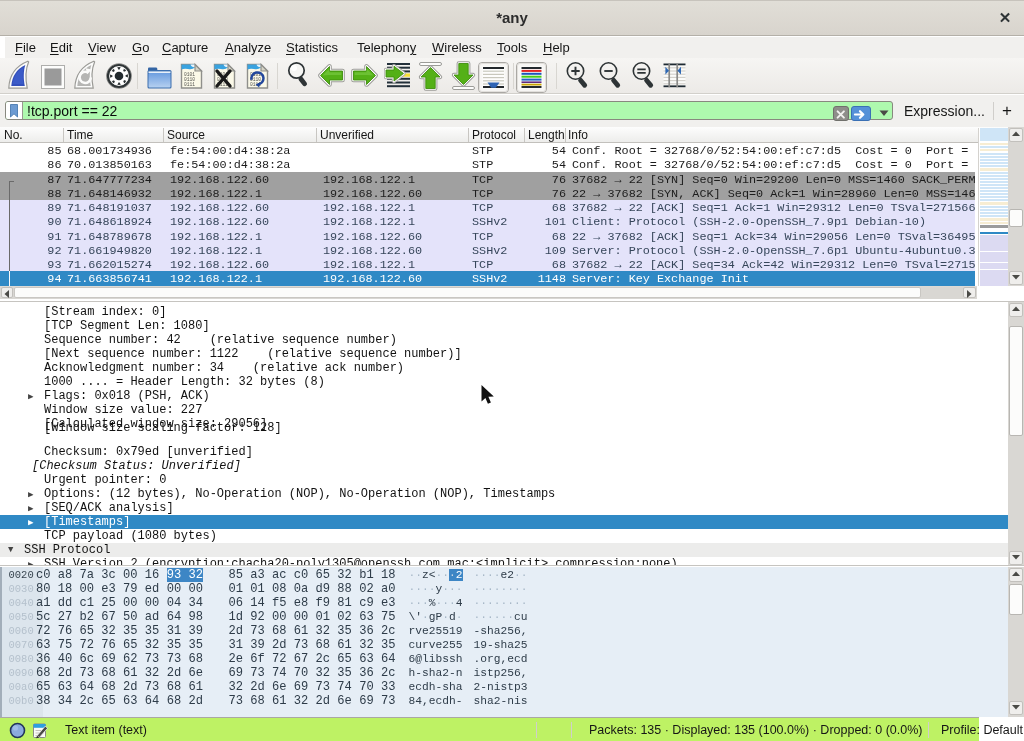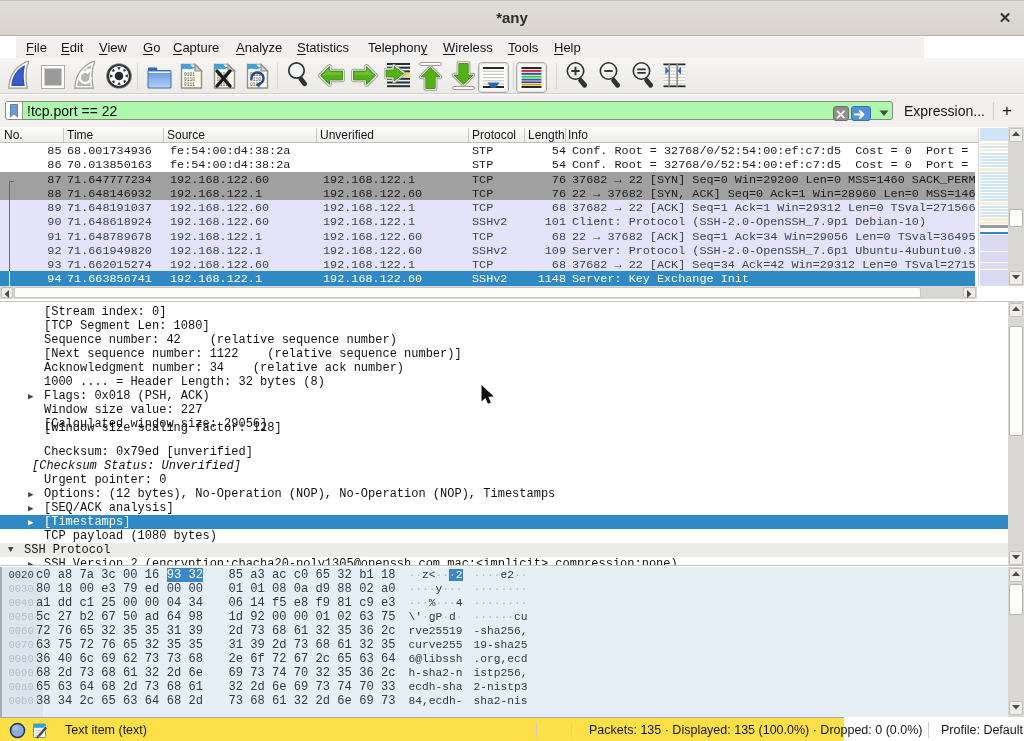--- a/index.html
+++ b/index.html
@@ -6,21 +6,21 @@
 html,body { width:1024px; height:741px; overflow:hidden; }
 body { font-family:"Liberation Sans", sans-serif; position:relative; background:#fff; }
 .abs { position:absolute; }
 
 #titlebar { left:0; top:0; width:1024px; height:36px;
   background:linear-gradient(#e1ded7, #d8d4cd);
   border-bottom:1px solid #b4b0a8; border-top:1px solid #c7c3bc;}
 #titlebar .title { width:100%; text-align:center; top:8px; font-size:15px; font-weight:bold; color:#2c2c2c; }
 #closex { right:8px; top:6px; width:22px; height:22px; color:#2e3436; font-size:15px; font-weight:bold; text-align:center; line-height:22px;}
 
-#menubar { left:16px; top:37px; width:908px; height:21px; background:#f1f0ee; }
+#menubar { left:5px; top:37px; width:1020px; height:21px; background:#f1f0ee; }
 #menubar span { position:absolute; top:3px; font-size:13px; color:#161616; }
 #menubar u { text-decoration:underline; text-underline-offset:2px; }
 
 #toolbar { left:0; top:58px; width:1024px; height:36px;
   background:linear-gradient(#f6f5f3,#eceae7); border-bottom:1px solid #d2d0cb; }
 .tsep { position:absolute; top:5px; width:1px; height:26px; background:#d8d6d1; }
 #toolbar svg { position:absolute; }
 
 #filterbar { left:0; top:95px; width:1024px; height:46px; background:#f1f0ee; border-bottom:1px solid #c6c4c0;}
 #filterinput { left:4.5px; top:5.5px; width:888px; height:19.5px; background:#aef9ae; border:1px solid #88887f; border-radius:3px; }
@@ -65,21 +65,21 @@
 .hoff { position:absolute; left:8.5px; top:1px; font-size:10.5px; color:#b4c0cc; }
 .hx1 { position:absolute; left:36px; }
 .hx2 { position:absolute; left:228.5px; }
 .ha1 { position:absolute; left:408.5px; font-size:11.25px; top:0.5px; }
 .ha2 { position:absolute; left:473.5px; font-size:11.25px; top:0.5px; }
 .hrow i, .ha1 i, .ha2 i { font-style:normal; color:#a8b8c8; }
 .hlsel { background:#3d86c5; color:#fff; }
 .hlsel i { color:#c9d6e4; }
 #hvscroll { left:1008px; top:0; width:16px; height:150px; background:#d9d7d3; }
 
-#statusbar { left:0; top:717px; width:844px; height:24px; background:#fde047; border-top:1px solid #aaa8a4; }
+#statusbar { left:0; top:717px; width:979px; height:24px; background:#bef264; border-top:1px solid #aaa8a4; }
 #statusbar .txt { position:absolute; top:5px; font-size:12.5px; color:#161616; white-space:nowrap; }
 .ssep { position:absolute; top:4px; width:1px; height:16px; background:#d0cecb; }
 
 .sbtn { position:absolute; background:#efeeec; border:1px solid #c2c0bc; border-radius:2px; }
 .sbtn svg { display:block; margin:auto; }
 .sthumb { position:absolute; background:#fcfcfb; border:1px solid #b8b6b2; border-radius:2px; }
 </style>
 </head>
 <body>
 

